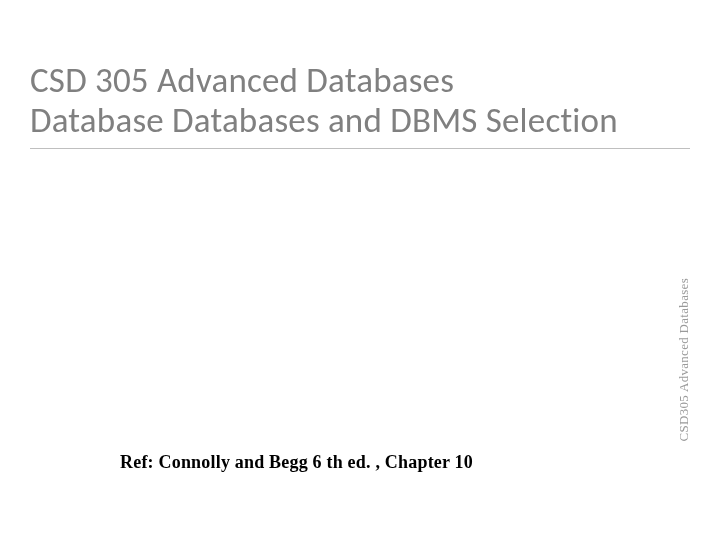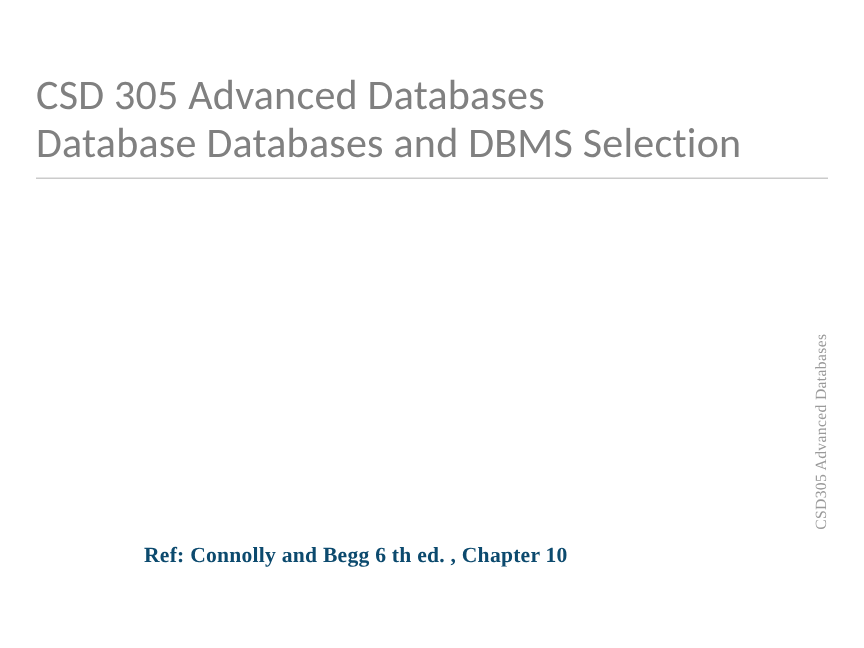--- a/index.html
+++ b/index.html
@@ -52,21 +52,21 @@
     white-space: nowrap;
     letter-spacing: 0.3px;
   }
   .reference {
     position: absolute;
     left: 120px;
     top: 452px;
     font-family: Georgia, "Times New Roman", serif;
     font-size: 18px;
     font-weight: 600;
-    color: #0c4a6e;
+    color: #000000;
     letter-spacing: 0.2px;
   }
 </style>
 </head>
 <body>
 
 <div class="slide">
 
   <div class="title-block">
     <div class="title-line">CSD 305 Advanced Databases</div>

